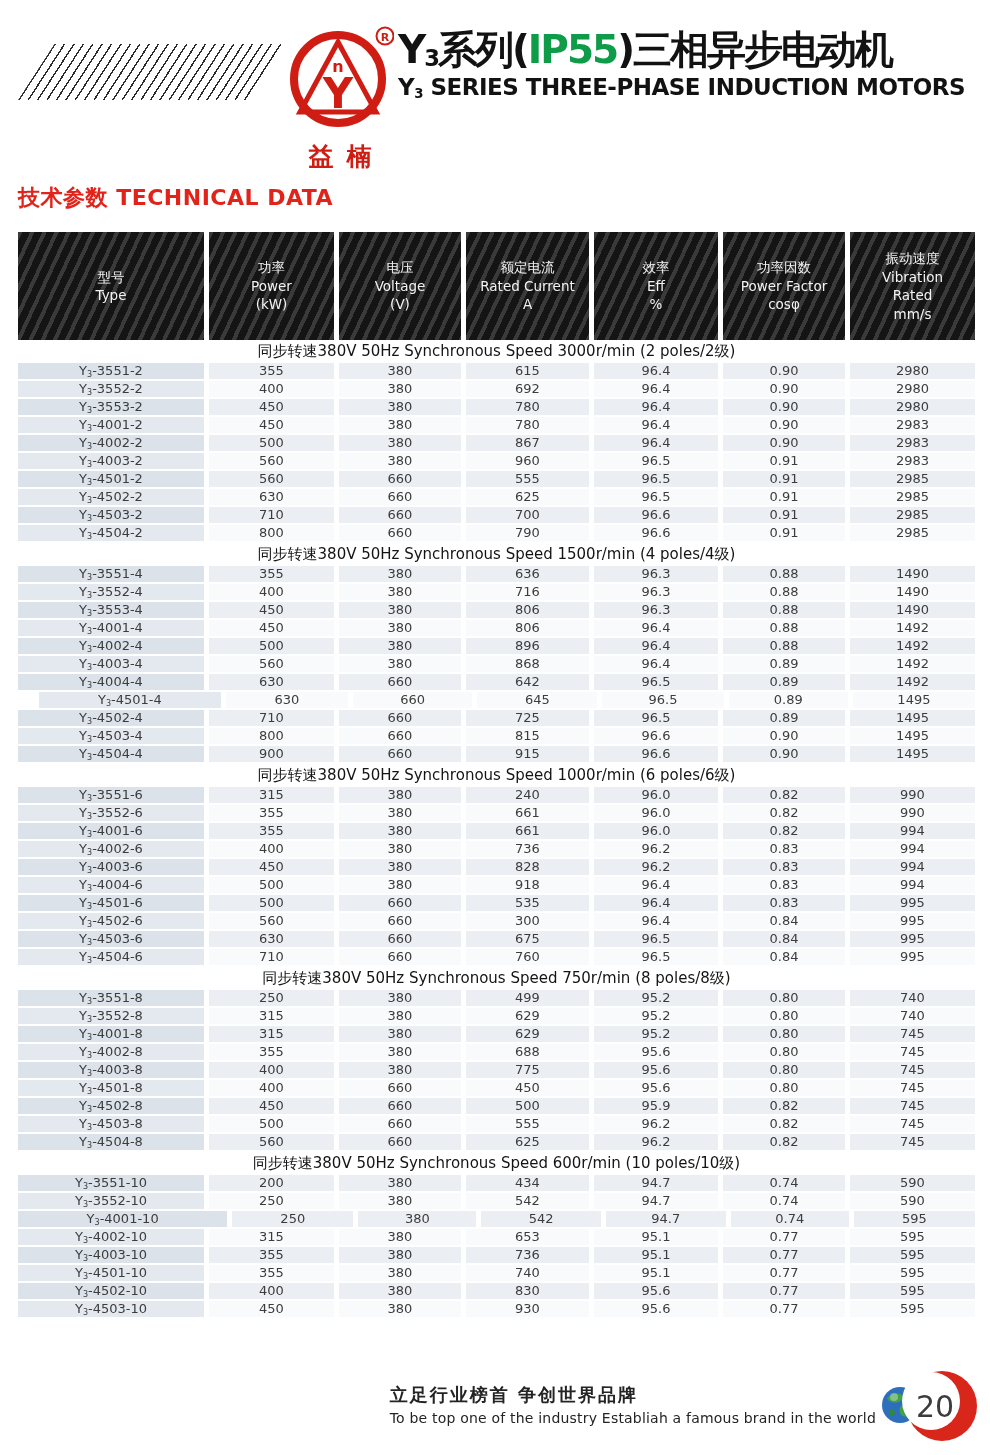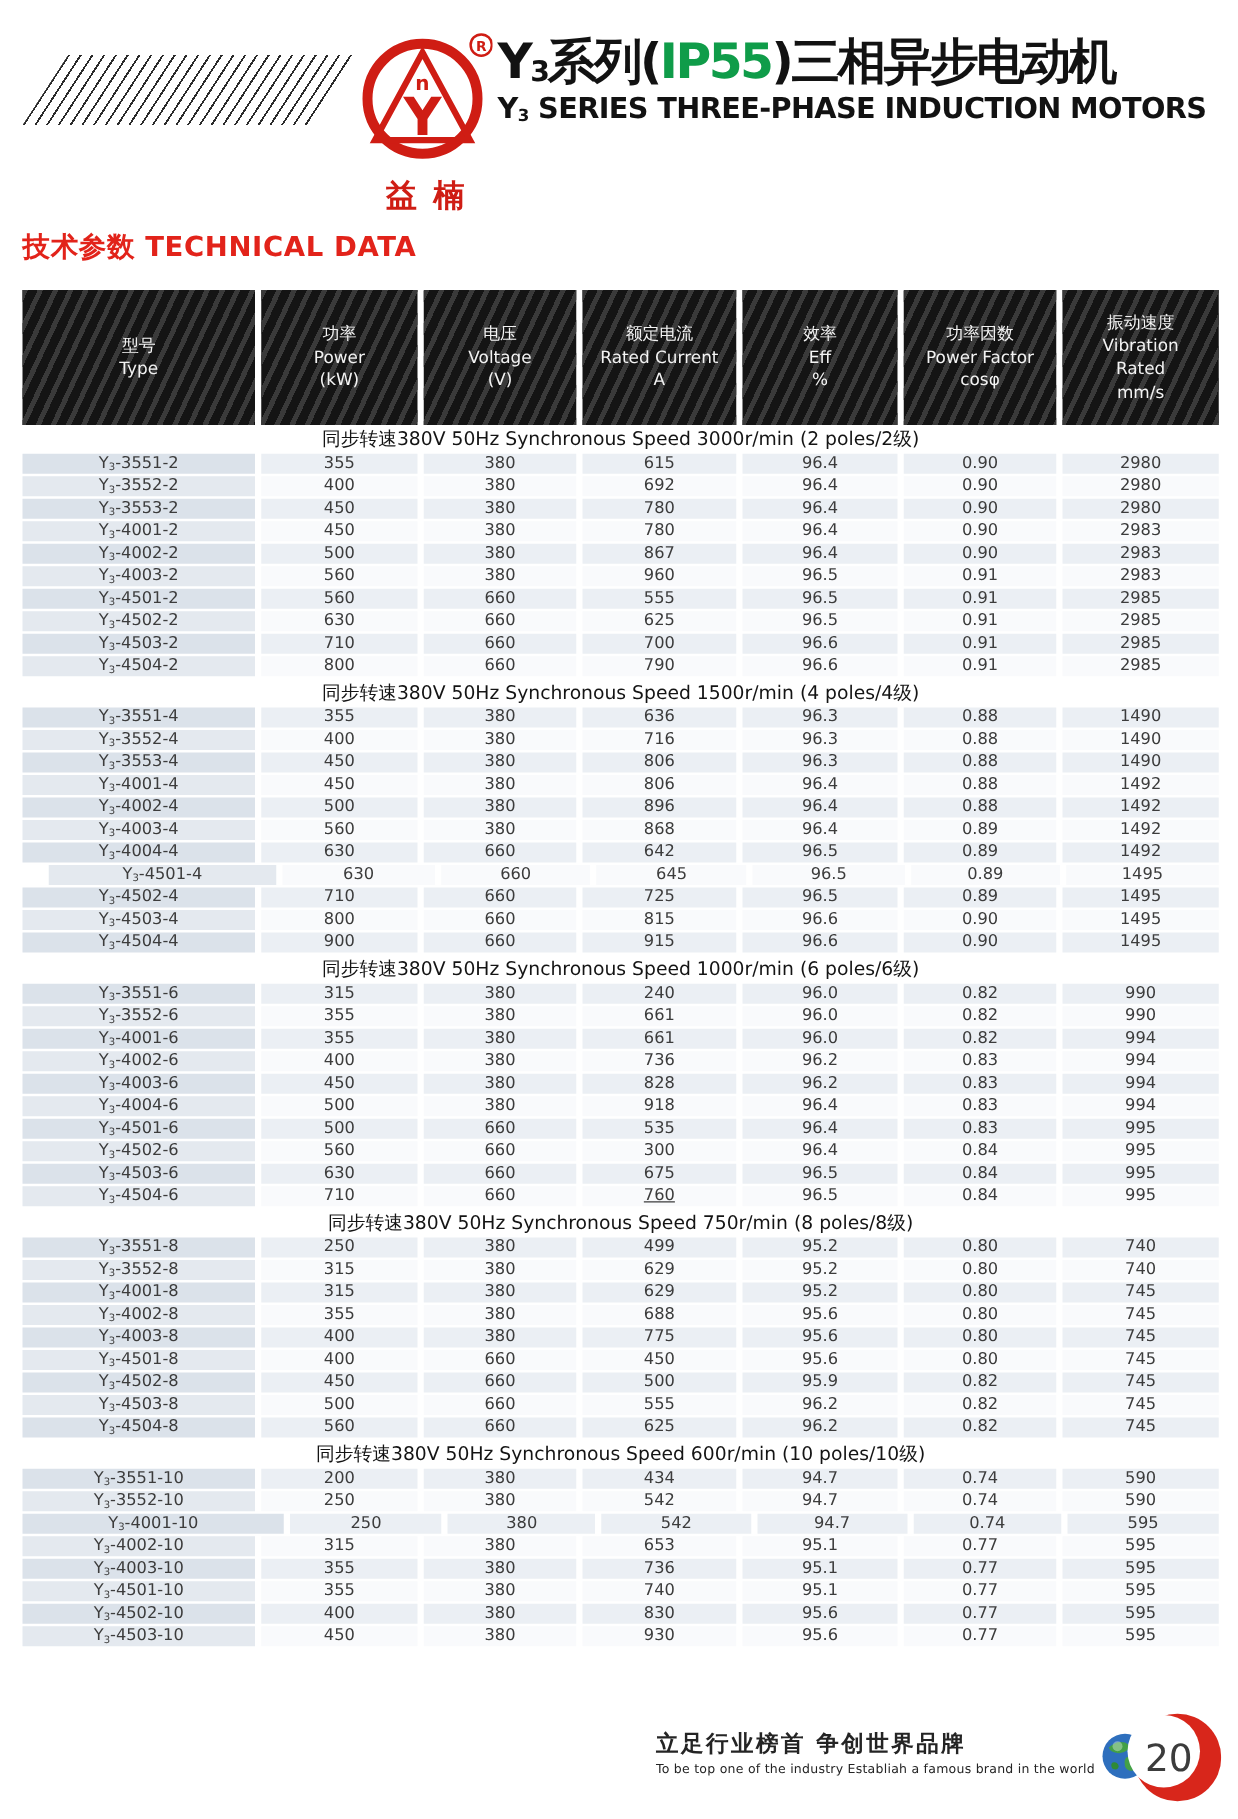--- a/index.html
+++ b/index.html
@@ -34,21 +34,21 @@
   .cell:last-child { margin-right:0; }
   .cell sub { font-size:62%; vertical-align:baseline; position:relative; top:2px; }
   .row.odd  .cell      { background:#ebeff4; }
   .row.odd  .cell.type { background:#dbe2ea; }
   .row.even .cell      { background:#f9fafc; }
   .row.even .cell.type { background:#e4e9ef; }
 
   
   .footer-text { position:absolute; right:114px; top:1383px; text-align:left; color:#242424; }
   .slogan-cn { font-size:18px; font-weight:bold; letter-spacing:2px; }
-  .slogan-en { font-size:10px; margin-top:3px; letter-spacing:0.2px; }
+  .slogan-en { font-size:14px; margin-top:3px; letter-spacing:0.2px; }
   .globe { position:absolute; left:881px; top:1386px; width:38px; height:38px; }
   .badge { position:absolute; left:901px; top:1367px; width:76px; height:78px; }
 </style>
 </head>
 <body>
 
 <div class="page">
 
   <div class="hatch"></div>
 
@@ -380,21 +380,21 @@
           <div class="cell" style="width: 122px;">660</div>
           <div class="cell" style="width: 123px;">675</div>
           <div class="cell" style="width: 124px;">96.5</div>
           <div class="cell" style="width: 122px;">0.84</div>
           <div class="cell" style="width: 125px;">995</div>
         </div>
         <div class="row even">
           <div class="cell type" style="width: 186px;">Y<sub>3</sub>-4504-6</div>
           <div class="cell" style="width: 125px;">710</div>
           <div class="cell" style="width: 122px;">660</div>
-          <div class="cell" style="width: 123px; text-decoration: underline;">760</div>
+          <div class="cell" style="width: 123px;">760</div>
           <div class="cell" style="width: 124px;">96.5</div>
           <div class="cell" style="width: 122px;">0.84</div>
           <div class="cell" style="width: 125px;">995</div>
         </div>
         <div class="stitle">同步转速380V 50Hz Synchronous Speed 750r/min (8 poles/8级)</div>
         <div class="row odd">
           <div class="cell type" style="width: 186px;">Y<sub>3</sub>-3551-8</div>
           <div class="cell" style="width: 125px;">250</div>
           <div class="cell" style="width: 122px;">380</div>
           <div class="cell" style="width: 123px;">499</div>

